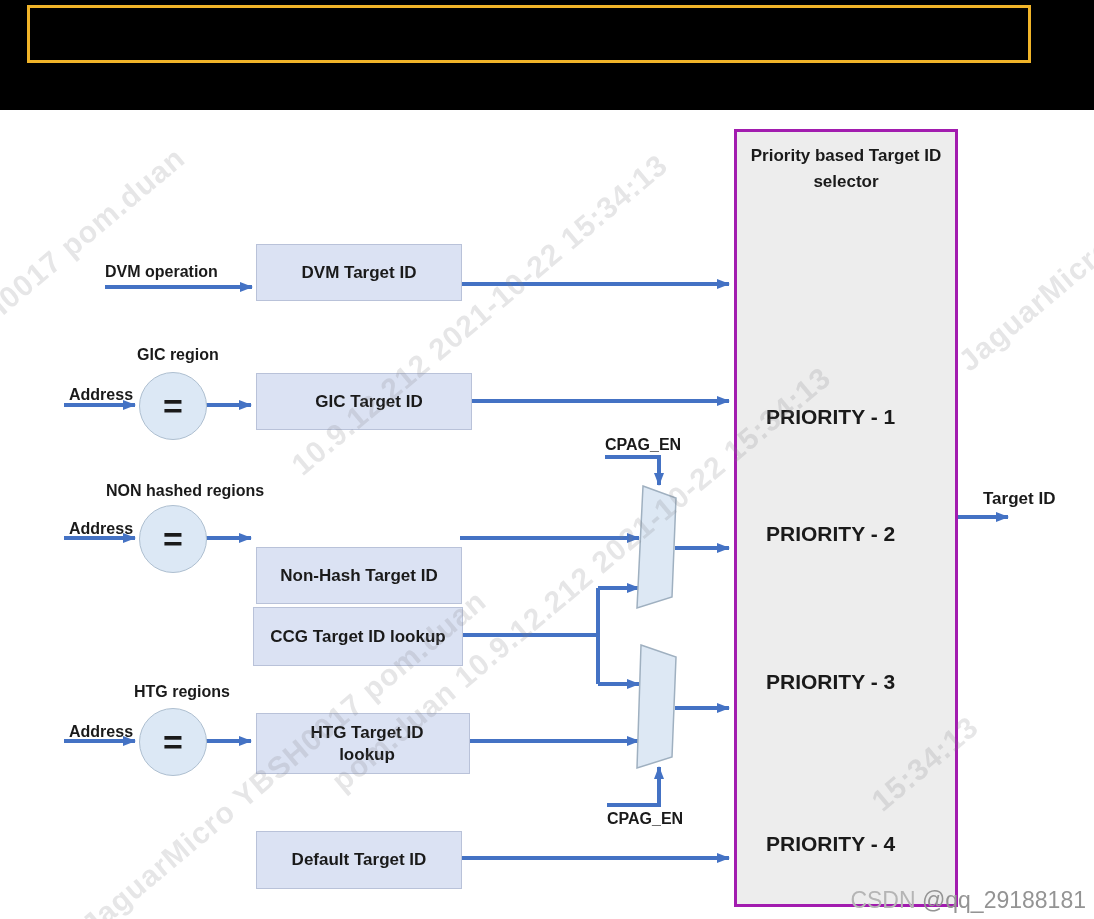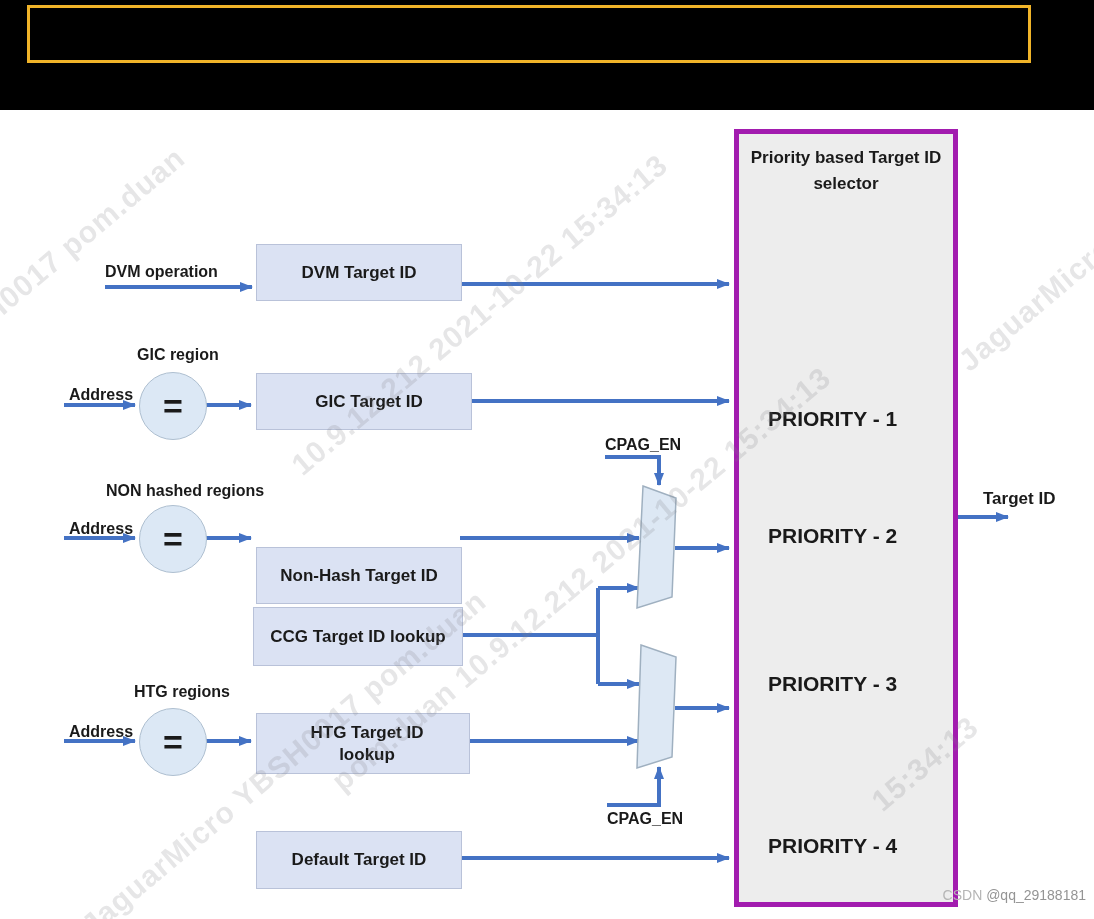--- a/index.html
+++ b/index.html
@@ -22,42 +22,42 @@
   }
   .circle{
     background:#dce8f5;border:1px solid #aebfd0;border-radius:50%;
     font-weight:bold;font-size:34px;
   }
   .small-label{position:absolute;z-index:3;font-weight:bold;font-size:16px;white-space:nowrap;}
   .big-label{position:absolute;z-index:3;font-weight:bold;font-size:17px;white-space:nowrap;}
   
   .selector{
     position:absolute;left:734px;top:129px;width:224px;height:778px;
-    background:#ededed;border:5px solid #a21caf;z-index:1;box-sizing:border-box;
+    background:#ededed;border:3px solid #a21caf;z-index:1;box-sizing:border-box;
   }
   .selector-title{
     position:absolute;left:0;top:11px;width:100%;text-align:center;
     font-weight:bold;font-size:17px;line-height:1.55;
   }
   .priority{position:absolute;left:29px;font-weight:bold;font-size:21px;white-space:nowrap;}
   .p1{top:273px}.p2{top:390px}.p3{top:538px}.p4{top:700px}
   
   .wm{
     position:absolute;z-index:5;pointer-events:none;white-space:nowrap;
     font-weight:bold;font-size:30px;color:rgba(130,130,135,0.20);
     transform-origin:0 50%;transform:rotate(-40deg);letter-spacing:1px;
   }
   .wm1{left:-14px;top:300px;}
   .wm2{left:296px;top:452px;}
   .wm3{left:963px;top:348px;}
   .wm4{left:336px;top:768px;}
   .wm5{left:86px;top:912px;}
   .wm6{left:876px;top:788px;}
   .csdn{
-    position:absolute;z-index:6;right:8px;top:887px;font-size:14px;
+    position:absolute;z-index:6;right:8px;top:887px;font-size:23px;
     color:#b5b5b5;pointer-events:none;white-space:nowrap;
   }
   .csdn .user{color:#949494;}
 </style>
 </head>
 <body>
 
 <div class="banner">
   <div class="banner-frame"></div>
 </div>

